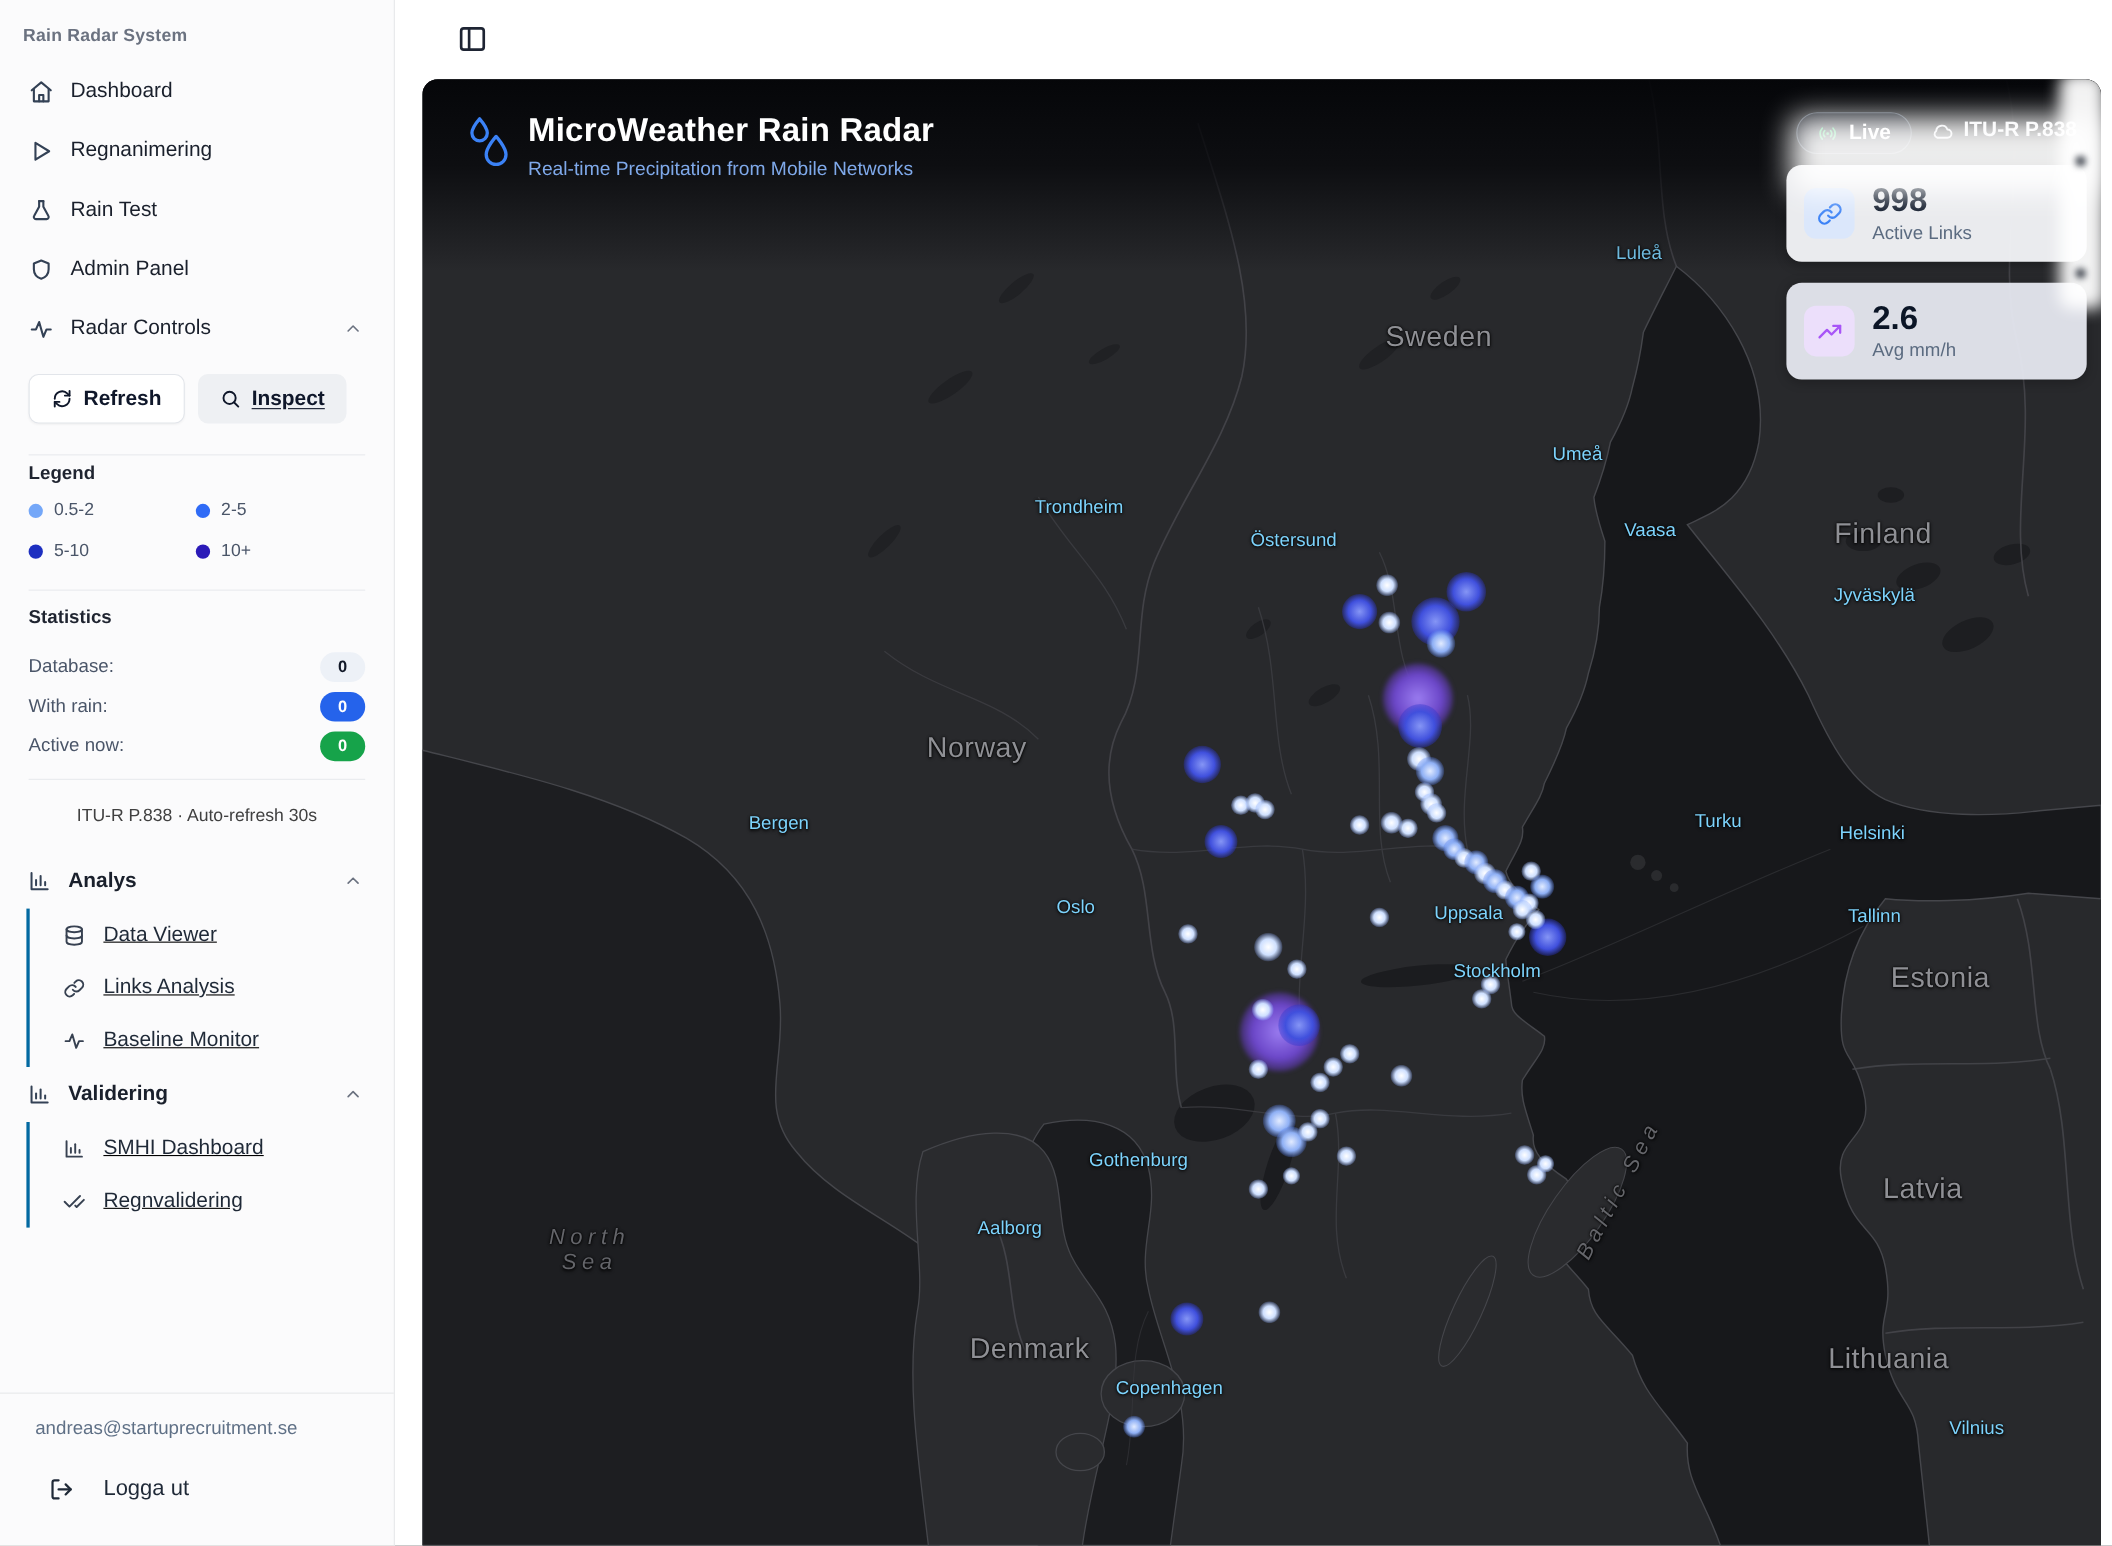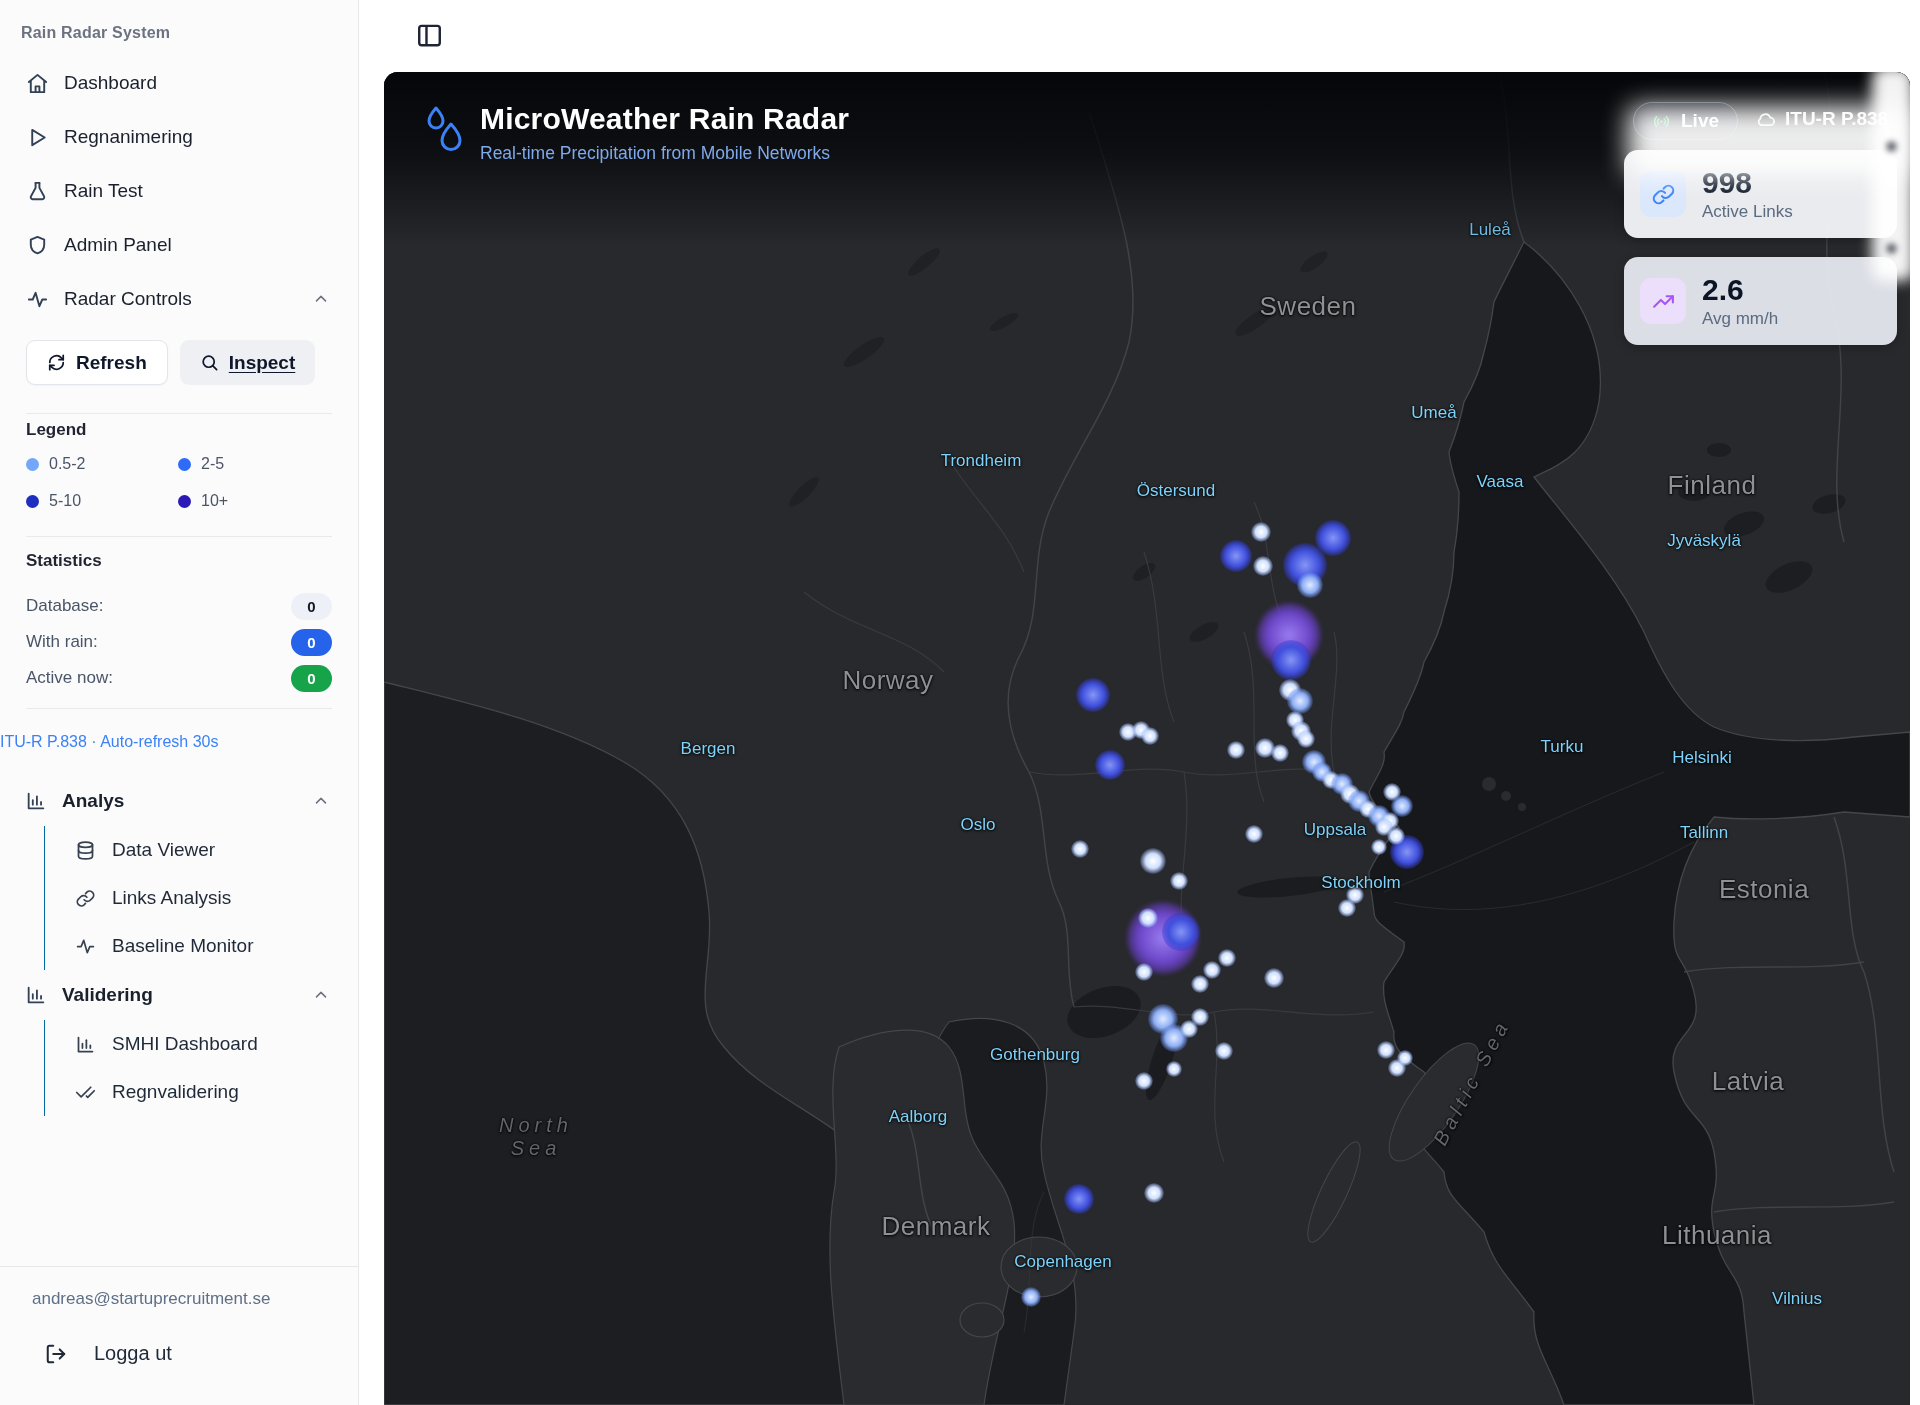--- a/index.html
+++ b/index.html
@@ -36,29 +36,29 @@
 
   .stats { position:absolute; left:26px; right:26px; top:588px; }
   .stat-row { display:flex; align-items:center; justify-content:space-between; height:36px; }
   .stat-row .lbl { font-size:17px; color:#4a5568; }
   .badge { min-width:41px; height:27px; border-radius:14px; display:flex; align-items:center;
     justify-content:center; font-size:15px; font-weight:700; padding:0 10px; }
   .badge.gray { background:#edf1f7; color:#111827; }
   .badge.blue { background:#2563eb; color:#fff; }
   .badge.green { background:#16a34a; color:#fff; }
 
-  .footnote { position:absolute; left:0; width:100%; top:733px; 
-    font-size:16px; color:#3b82f6; }
+  .footnote { position:absolute; left:0; width:100%; top:733px; text-align:center;
+    font-size:16px; color:#404040; }
 
   .tree { position:absolute; left:0; width:100%; }
   .tree-head { display:flex; align-items:center; height:50px; padding:0 28px 0 25px; gap:15px; cursor:pointer; }
   .tree-head svg.ic { width:22px; height:22px; stroke:#334155; }
   .tree-head .lbl { font-size:19px; font-weight:600; color:#1a202c; flex:1; }
   .tree-head .chev { width:18px; height:18px; stroke:#6b7280; }
-  .tree-items { border-left:1px solid #0369a1; margin-left:44px; }
+  .tree-items { border-left:3px solid #0369a1; margin-left:24px;text-decoration:underline; }
   .tree-item { display:flex; align-items:center; height:48px; padding-left:30px; gap:16px; cursor:pointer; }
   .tree-item svg { width:21px; height:21px; stroke:#374151; }
   .tree-item .lbl { font-size:19px; color:#1f2937; }
 
   .sb-footer { position:absolute; left:0; bottom:0; width:100%; height:139px; border-top:1px solid #e7e8ea; }
   .sb-email { position:absolute; left:32px; top:22px; font-size:17px; color:#5f7086; }
   .sb-logout { position:absolute; left:45px; top:75px; display:flex; align-items:center; gap:27px; cursor:pointer; }
   .sb-logout svg { width:22px; height:22px; stroke:#1f2937; }
   .sb-logout .lbl { font-size:20px; color:#1f2937; font-weight:500; }
 

